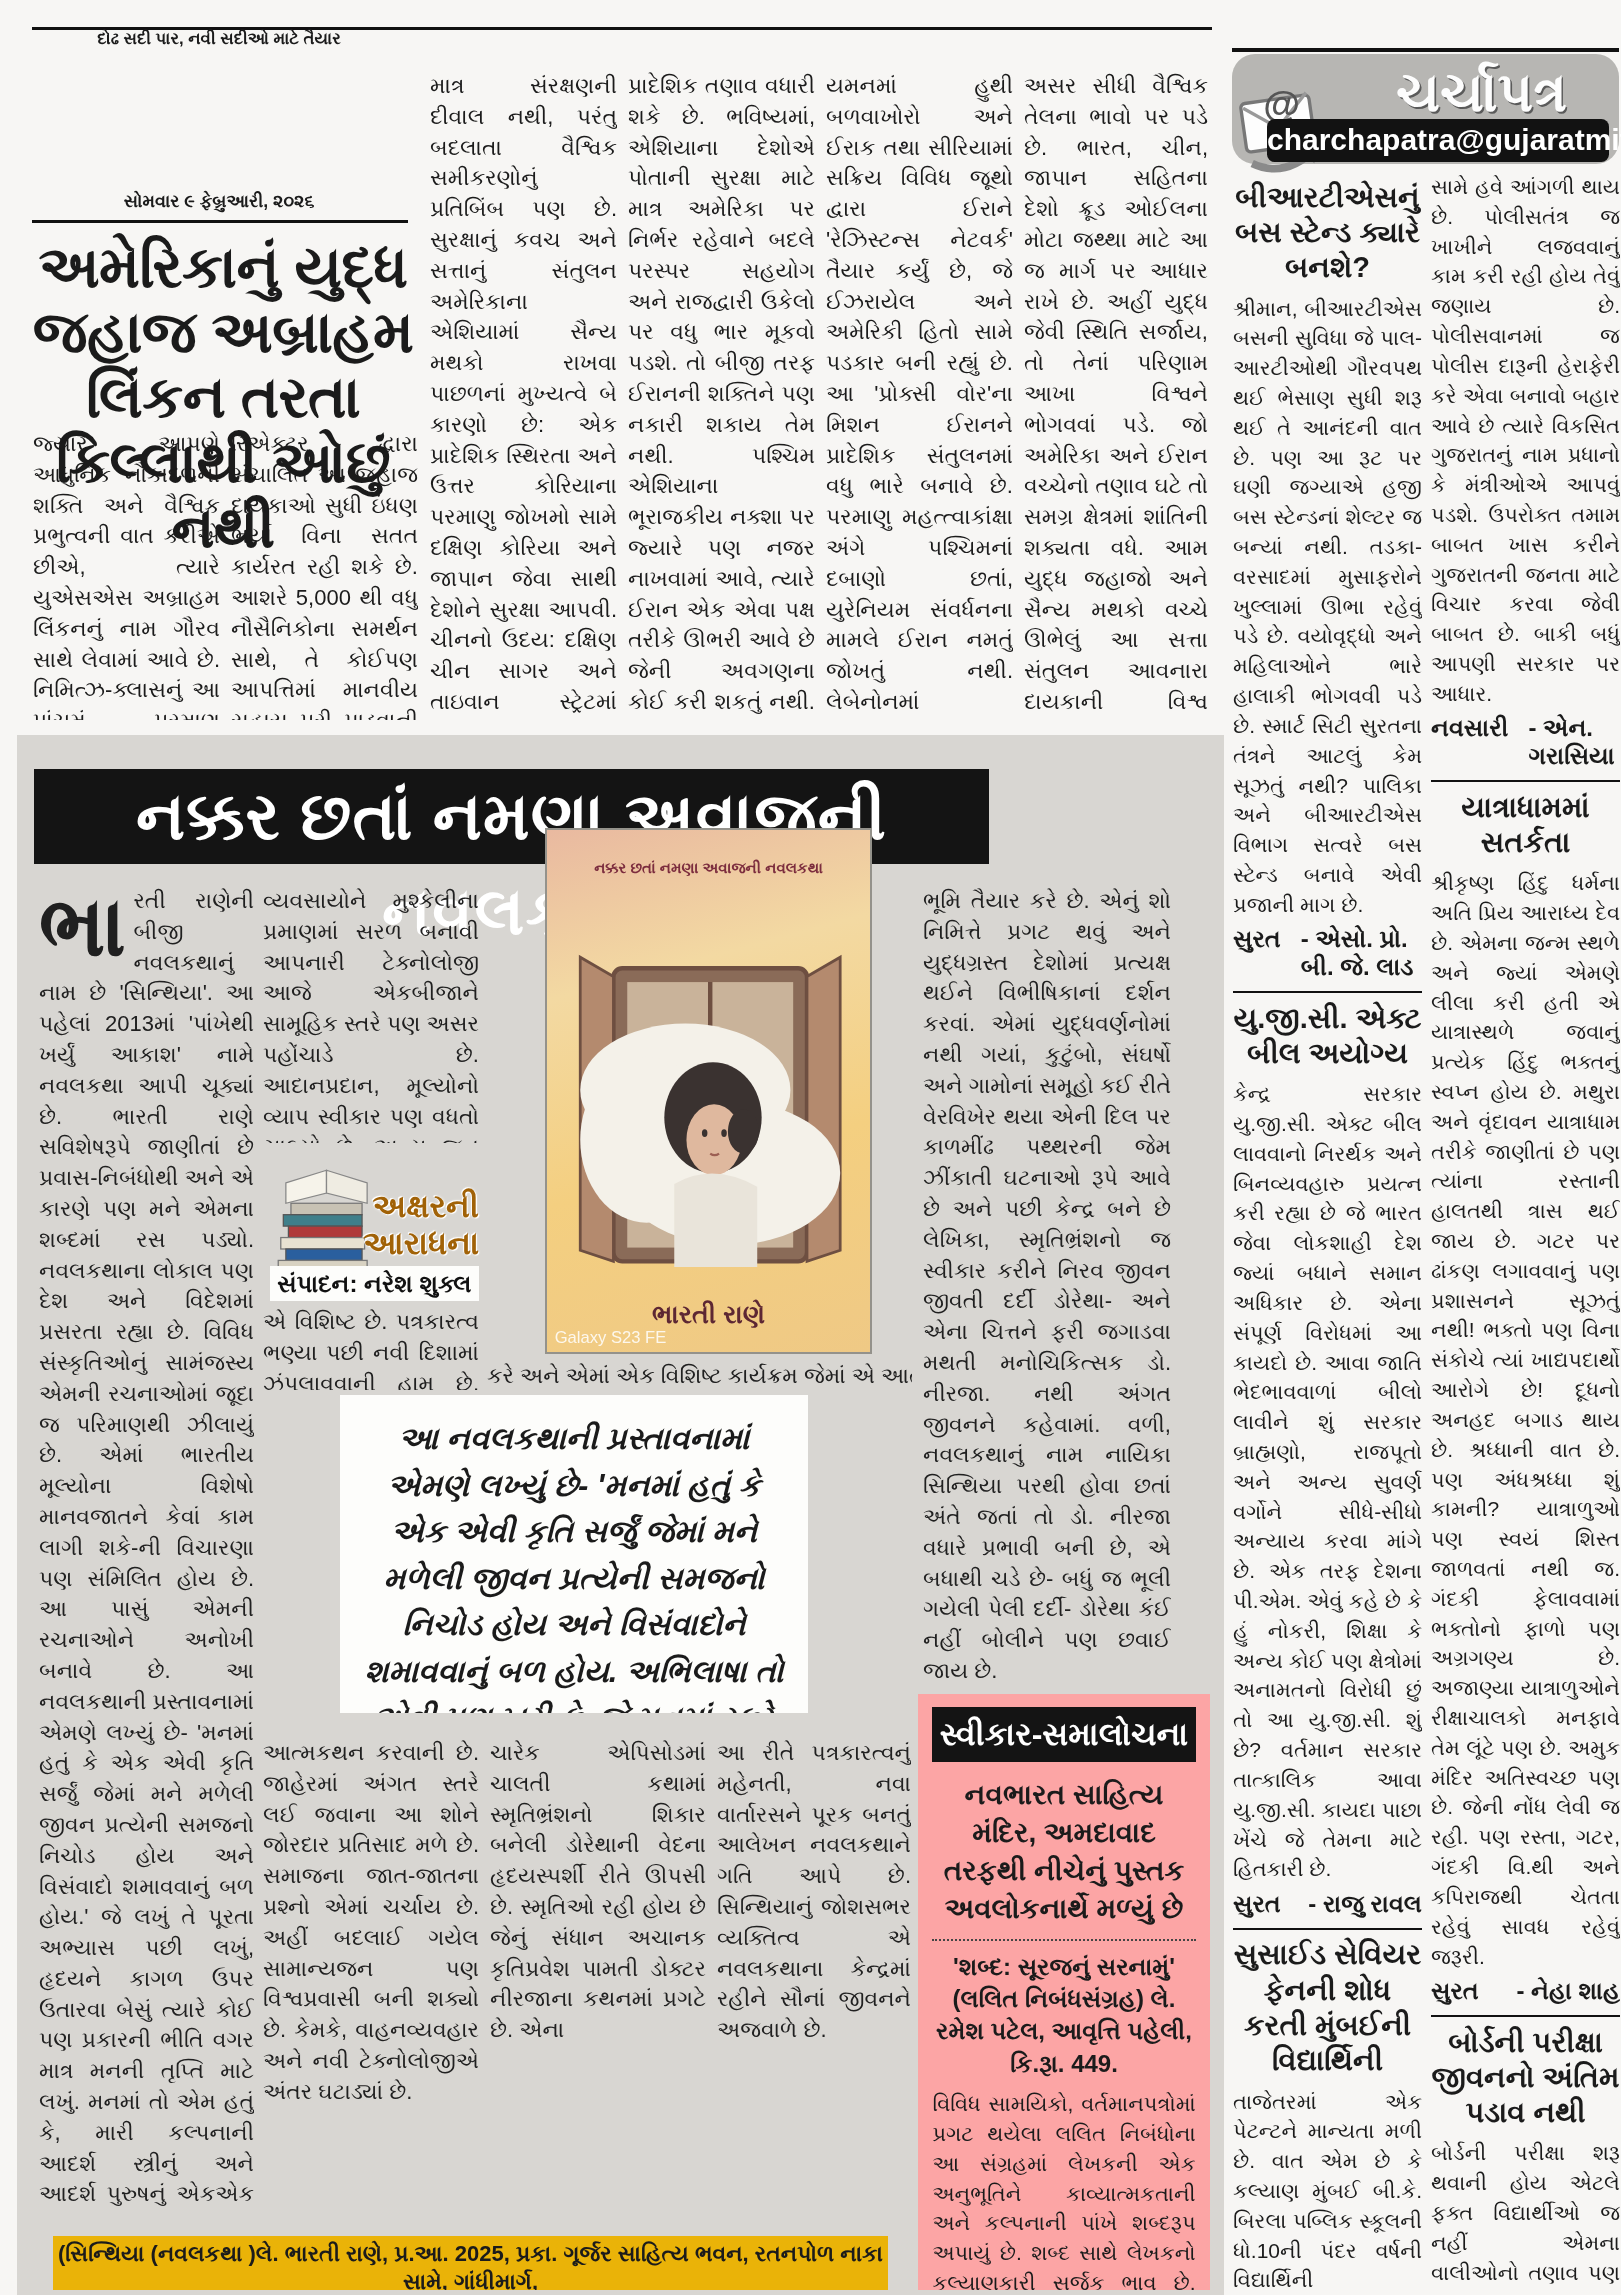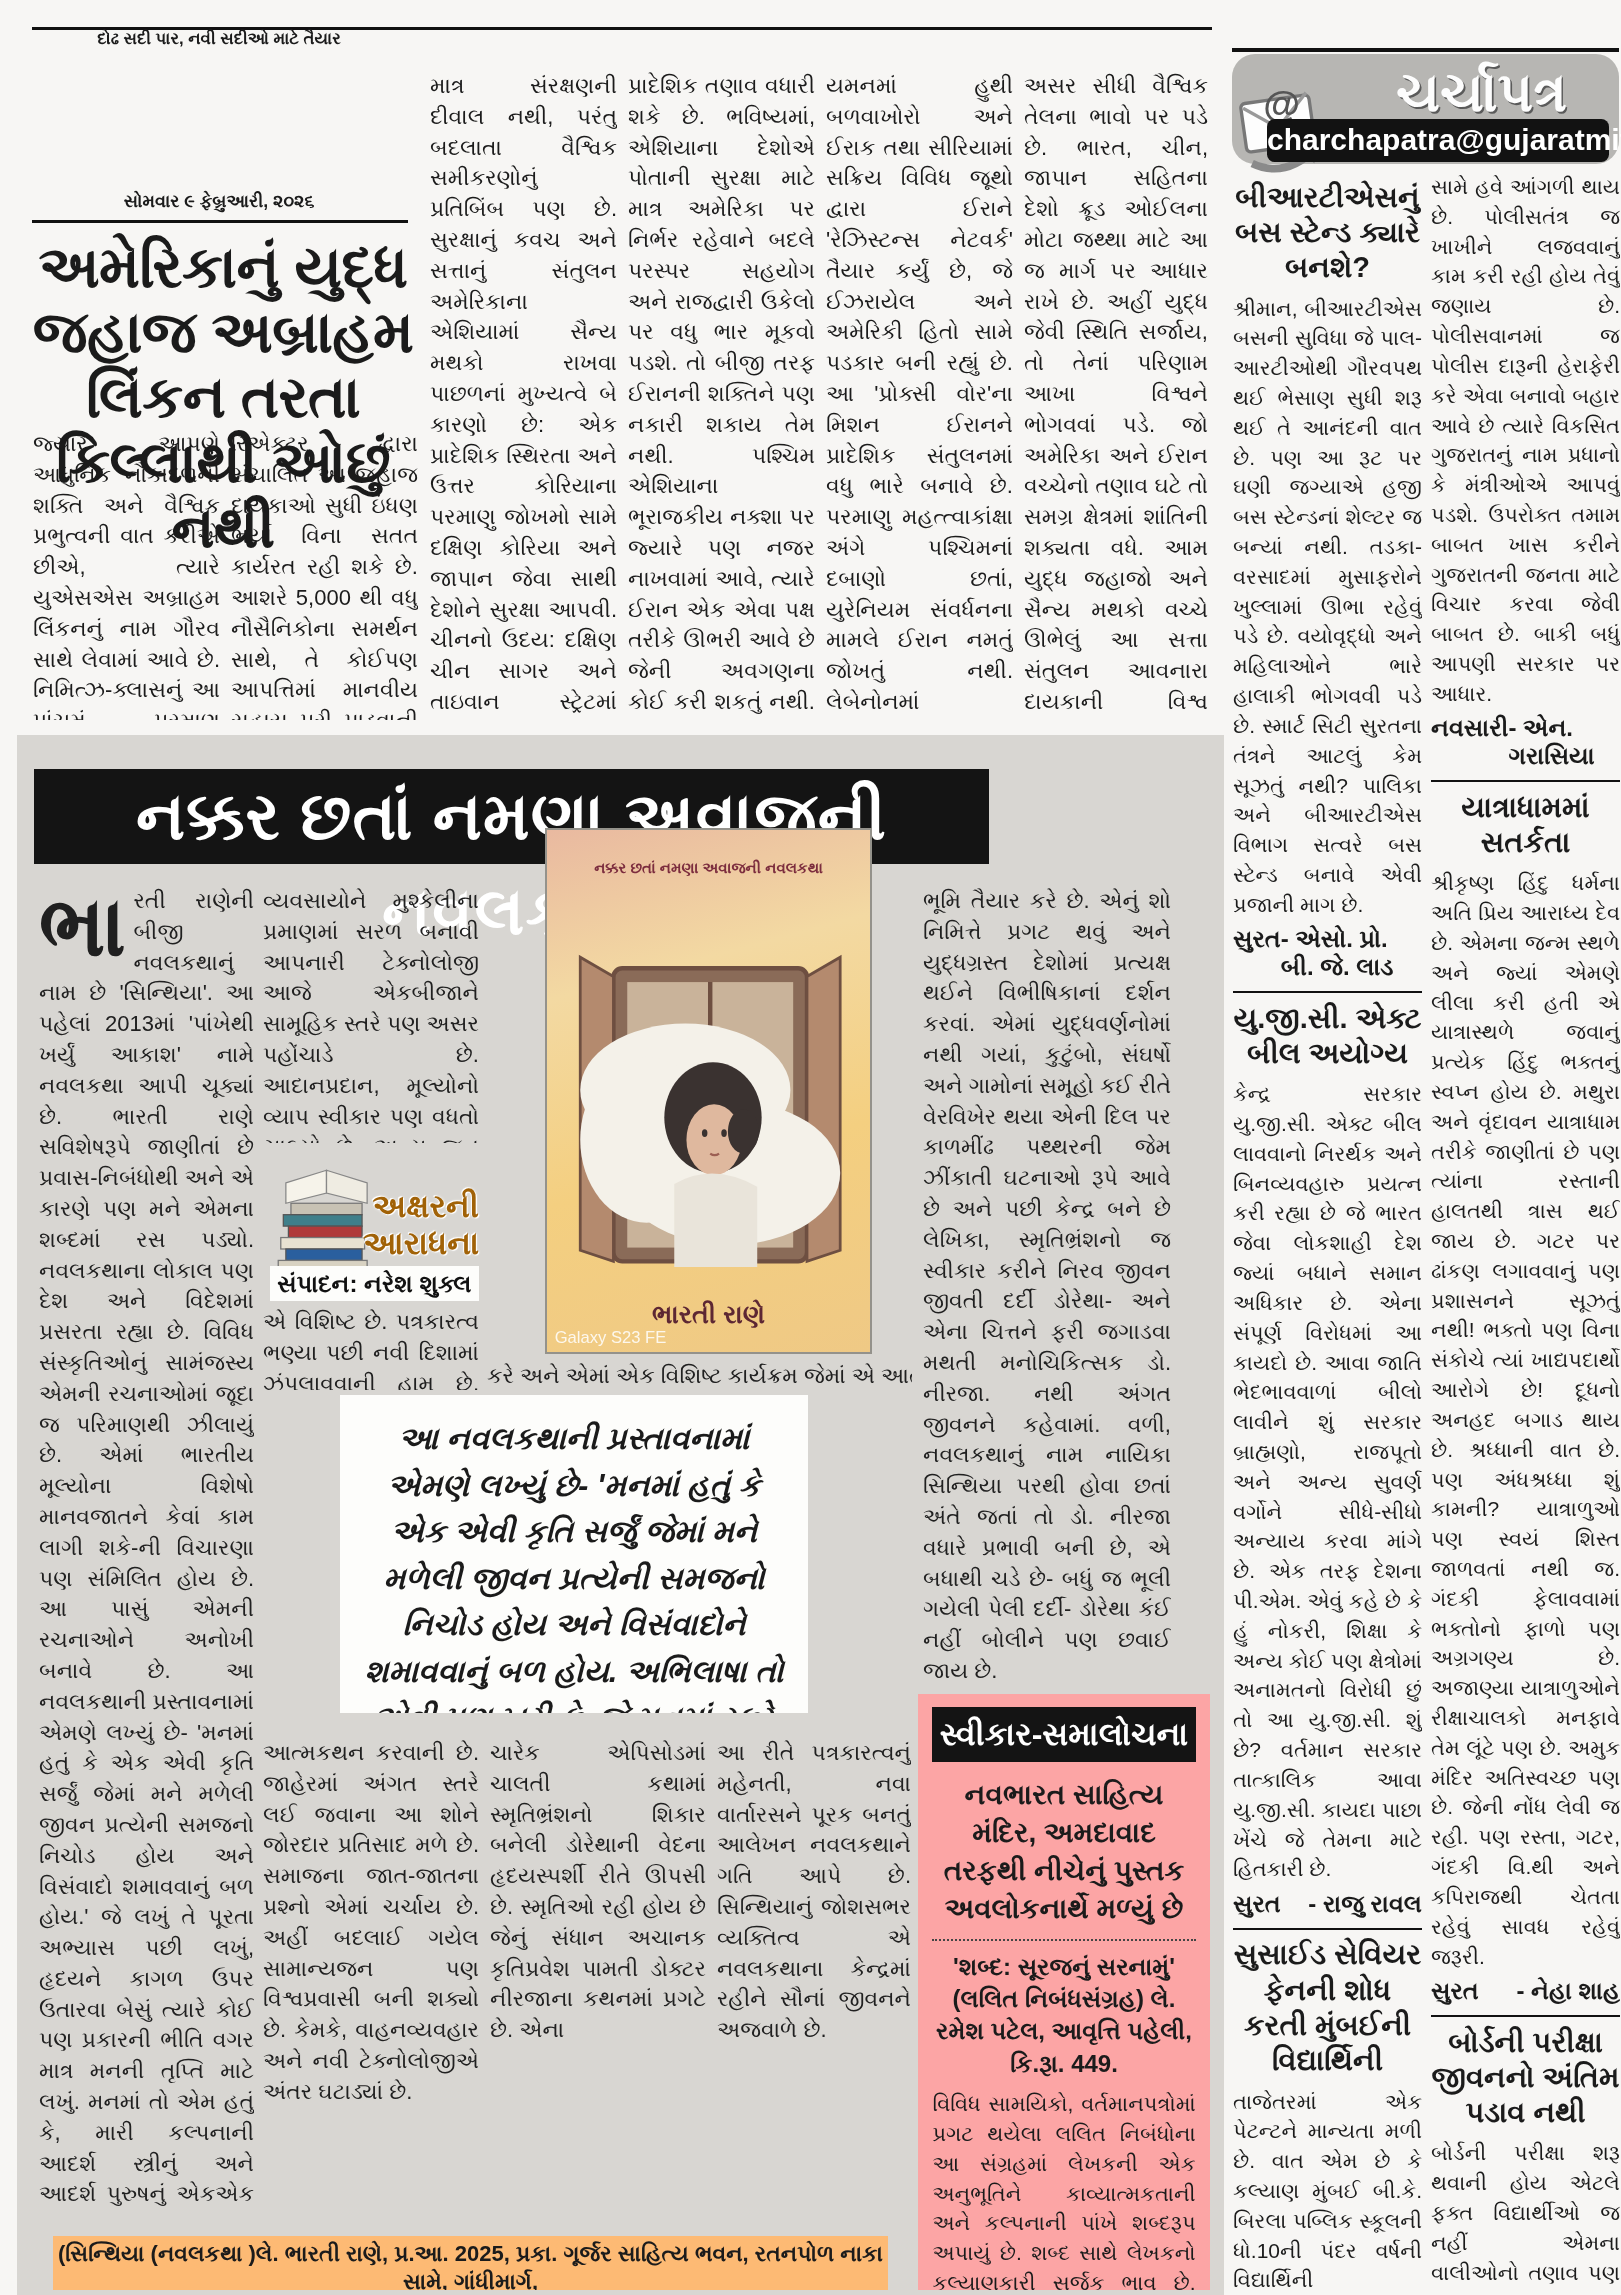--- a/index.html
+++ b/index.html
@@ -38,37 +38,37 @@
   .cover-tag{position:absolute;left:0;top:29px;width:100%;text-align:center;font-size:15px;font-weight:bold;color:#7c2d3e;}
   .cover-title{position:absolute;left:0;top:53px;width:100%;text-align:center;font-size:62px;font-weight:800;color:#a03b52;}
   .cover-author{position:absolute;left:0;bottom:22px;width:100%;text-align:center;font-size:25.5px;font-weight:bold;color:#5d2733;}
   .cover-mark{position:absolute;left:7.7px;bottom:4.4px;font-size:16.6px;color:rgba(255,255,255,0.85);}
   
   .swikar{left:918px;top:1694px;width:292px;height:596px;background:#fca5a5;box-sizing:border-box;padding:13.3px 14.4px;overflow:hidden;}
   .swikar-head{background:#141414;color:#fff;text-align:center;font-size:32px;font-weight:800;padding:8.9px 2.2px;margin-bottom:14.4px;}
   .swikar-intro{font-size:28px;font-weight:800;text-align:center;line-height:1.35;border-bottom:2.2px dotted #444;padding-bottom:11px;margin-bottom:10px;margin-top:11px;}
   .swikar-entry{font-size:24px;font-weight:800;text-align:center;line-height:1.35;margin-bottom:8.9px;}
   .swikar-body{font-size:21px;line-height:1.42;text-align:justify;}
-  .pubfoot{left:53px;top:2236px;width:835px;height:54px;background:#fdba74;font-size:22px;font-weight:bold;
+  .pubfoot{left:53px;top:2236px;width:835px;height:54px;background:#eab308;font-size:22px;font-weight:bold;
            text-align:center;line-height:1.25;padding-top:4.4px;box-sizing:border-box;overflow:hidden;}
   
   .cc-rule{left:1232px;top:48px;width:387px;height:3.9px;}
   .cc-head{left:1232px;top:54px;width:387px;height:110px;background:#b7b6b3;border-radius:23px;}
   .cc-title{position:absolute;left:111px;top:5.5px;width:277px;text-align:center;font-size:55px;font-weight:800;color:#fdfdfd;
             text-shadow:1.7px 1.7px 0 #5a5a5a;}
   .cc-mail{position:absolute;left:35px;top:65px;width:342px;background:#121212;border-radius:7.7px;color:#fff;
            text-align:center;font-size:30px;font-weight:800;padding:4.4px 0;}
   .cc-icon{position:absolute;left:-2.2px;top:14.4px;}
   .cc-col{width:189px;top:172px;height:2117px;overflow:hidden;}
   .letter{padding-top:7.7px;}
   .letter + .letter{border-top:2.8px solid #111;margin-top:10px;}
   .letter-heading{font-size:29px;font-weight:800;text-align:center;line-height:1.22;margin-bottom:7.7px;}
   .letter-heading:empty{display:none;margin:0;}
   .letter-body{font-size:21px;line-height:1.42;text-align:justify;}
-  .letter-sig{display:flex;justify-content:space-between;font-size:24px;font-weight:800;margin-top:5.5px;}
+  .letter-sig{display:flex;justify-content:space-between;font-size:24px;font-weight:800;margin-top:5.5px;gap:20px;}
 </style>
 </head>
 <body>
 
 <div class="page">
 
   <div class="abs rule" style="left:32px;top:26.6px;width:1180px;height:3.9px;"></div>
   <div class="abs tagline">દોઢ સદી પાર, નવી સદીઓ માટે તૈયાર</div>
   <div class="abs dateline">સોમવાર ૯ ફેબ્રુઆરી, ૨૦૨૬</div>
   <div class="abs rule" style="left:32px;top:220px;width:376px;height:3.3px;"></div>

